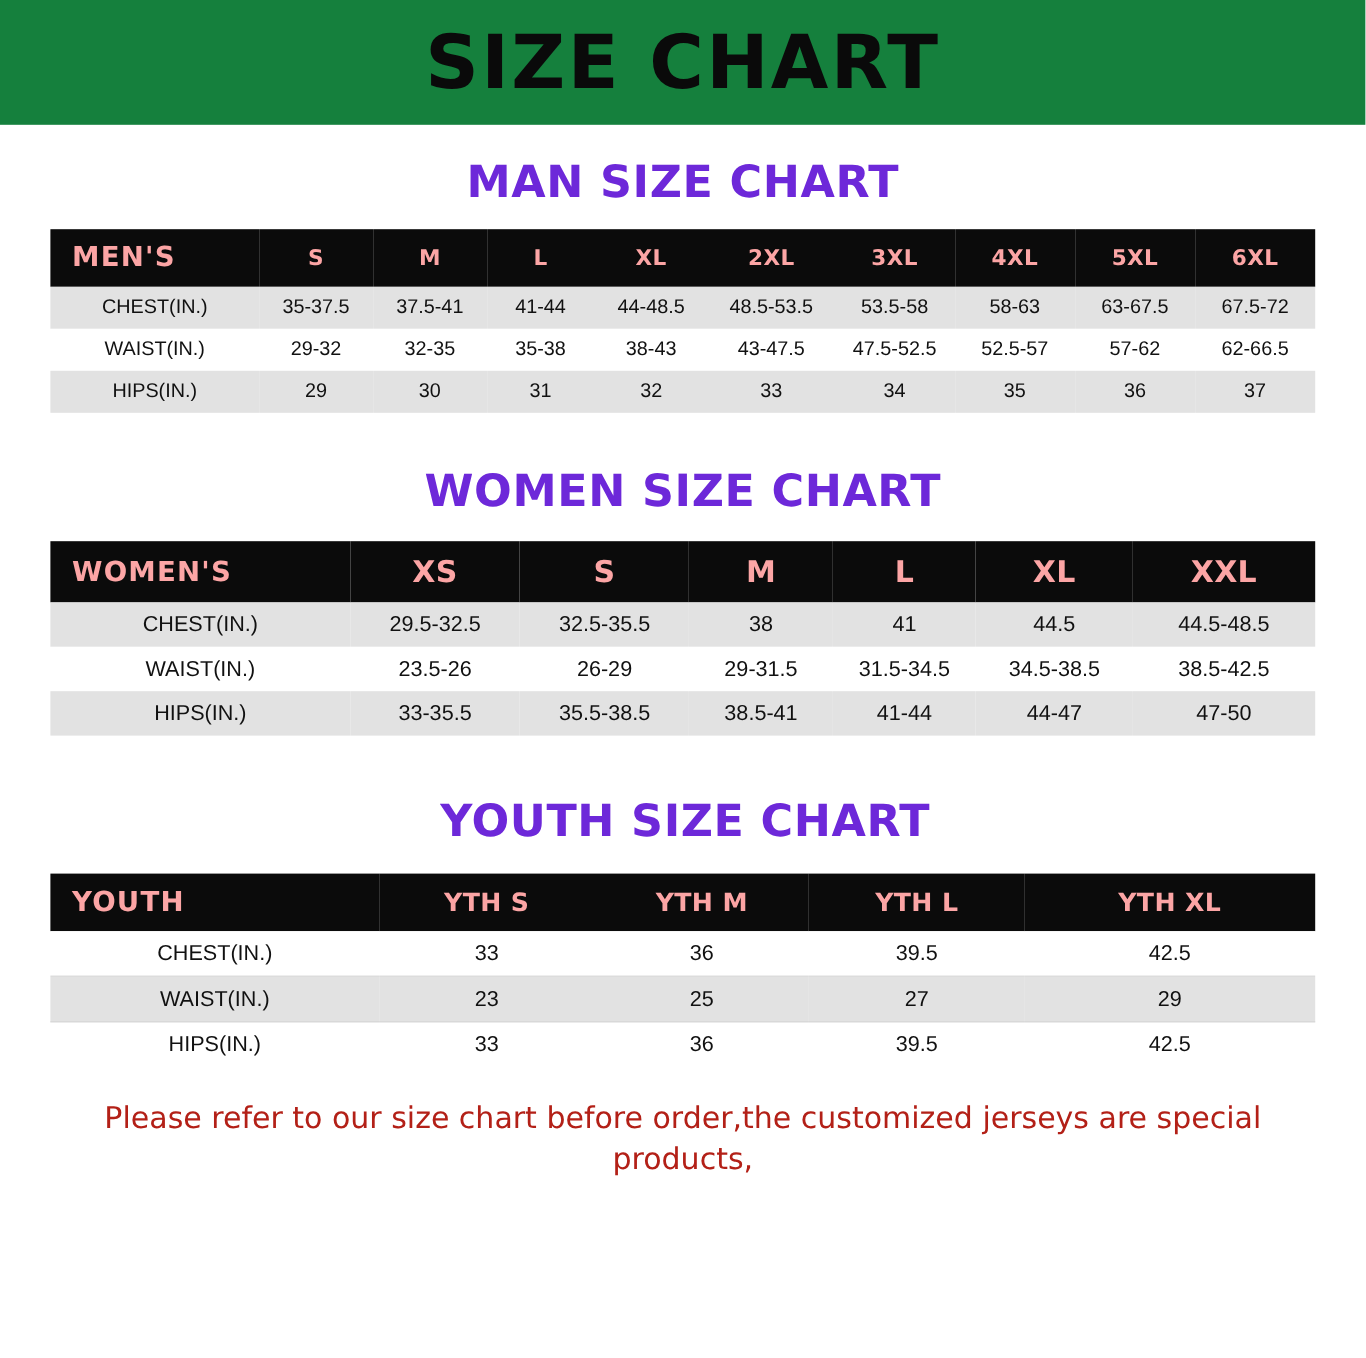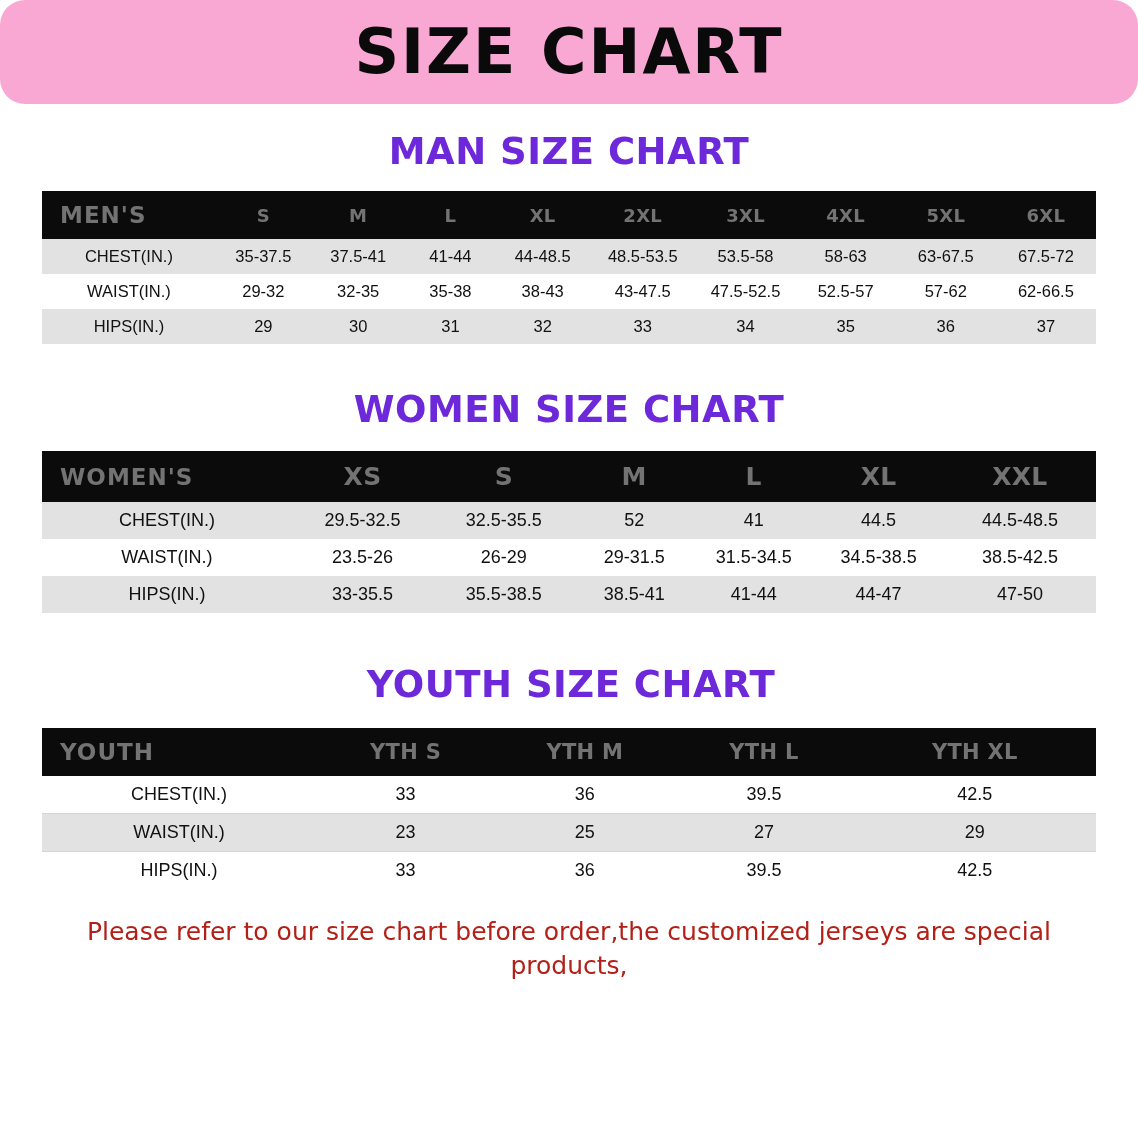--- a/index.html
+++ b/index.html
@@ -13,25 +13,24 @@
     height: 1132px;
     font-family: "Liberation Sans", sans-serif;
     color: #111;
     overflow: hidden;
     position: relative;
   }
 
   
   .banner {
     height: 104px;
-    background: #f9a8d4;
+    background: #15803d;
     display: flex;
     align-items: center;
     justify-content: center;
-    border-radius: 25px;
   }
   .banner-title {
     font-family: "DejaVu Sans", sans-serif;
     font-weight: 700;
     font-size: 62px;
     letter-spacing: 2px;
     color: #0a0a0a;
     line-height: 1;
   }
 
@@ -52,21 +51,21 @@
   .table-wrap {
     margin: 0 42px;
   }
   table {
     width: 100%;
     border-collapse: collapse;
     table-layout: fixed;
   }
   thead tr {
     background: #0b0b0b;
-    color: #737373;
+    color: #fca5a5;
   }
   thead th {
     font-family: "DejaVu Sans", sans-serif;
     font-weight: 700;
     font-size: 19px;
     padding: 11px 2px;
     text-align: center;
     letter-spacing: 0.3px;
   }
   thead th.rowlabel {
@@ -216,21 +215,21 @@
         <th>L</th>
         <th>XL</th>
         <th>XXL</th>
       </tr>
     </thead>
     <tbody>
       <tr class="band-grey">
         <td class="rowlabel">CHEST(IN.)</td>
         <td>29.5-32.5</td>
         <td>32.5-35.5</td>
-        <td>52</td>
+        <td>38</td>
         <td>41</td>
         <td>44.5</td>
         <td>44.5-48.5</td>
       </tr>
       <tr class="band-white">
         <td class="rowlabel">WAIST(IN.)</td>
         <td>23.5-26</td>
         <td>26-29</td>
         <td>29-31.5</td>
         <td>31.5-34.5</td>

